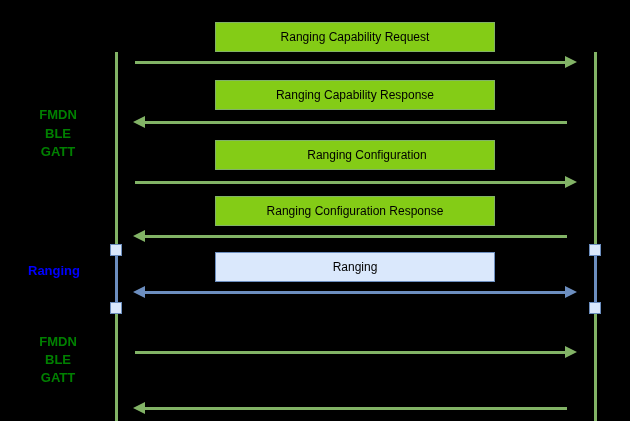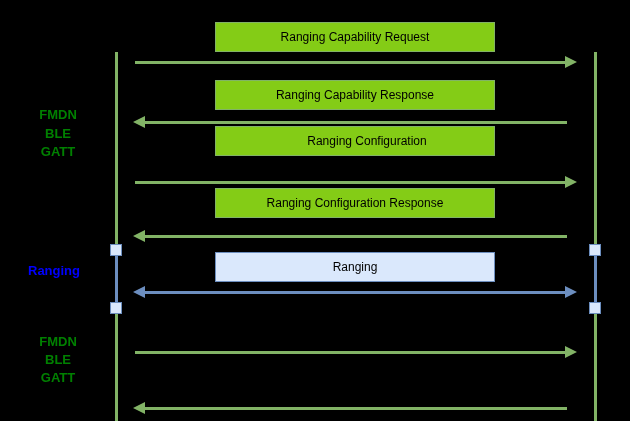--- a/index.html
+++ b/index.html
@@ -68,27 +68,27 @@
   </div>
   <div class="arrow-line green" style="left:135px;top:61px;width:432px;"></div>
   <div class="ah ah-right green" style="left:565px;top:56px;"></div>
 
   <div class="msgbox green" style="top:80px;">
     <span>Ranging Capability Response</span>
   </div>
   <div class="arrow-line green" style="left:145px;top:121px;width:422px;"></div>
   <div class="ah ah-left green" style="left:133px;top:116px;"></div>
 
-  <div class="msgbox green" style="top:126px;padding-left:24px;">
+  <div class="msgbox green" style="top:140px;padding-left:24px;">
     <span>Ranging Configuration</span>
   </div>
   <div class="arrow-line green" style="left:135px;top:181px;width:432px;"></div>
   <div class="ah ah-right green" style="left:565px;top:176px;"></div>
 
-  <div class="msgbox green" style="top:188px;">
+  <div class="msgbox green" style="top:196px;">
     <span>Ranging Configuration Response</span>
   </div>
   <div class="arrow-line green" style="left:145px;top:235px;width:422px;"></div>
   <div class="ah ah-left green" style="left:133px;top:230px;"></div>
 
   <div class="msgbox blue" style="top:252px;">
     <span>Ranging</span>
   </div>
   <div class="arrow-line blue" style="left:145px;top:291px;width:420px;"></div>
   <div class="ah ah-left blue" style="left:133px;top:286px;"></div>

